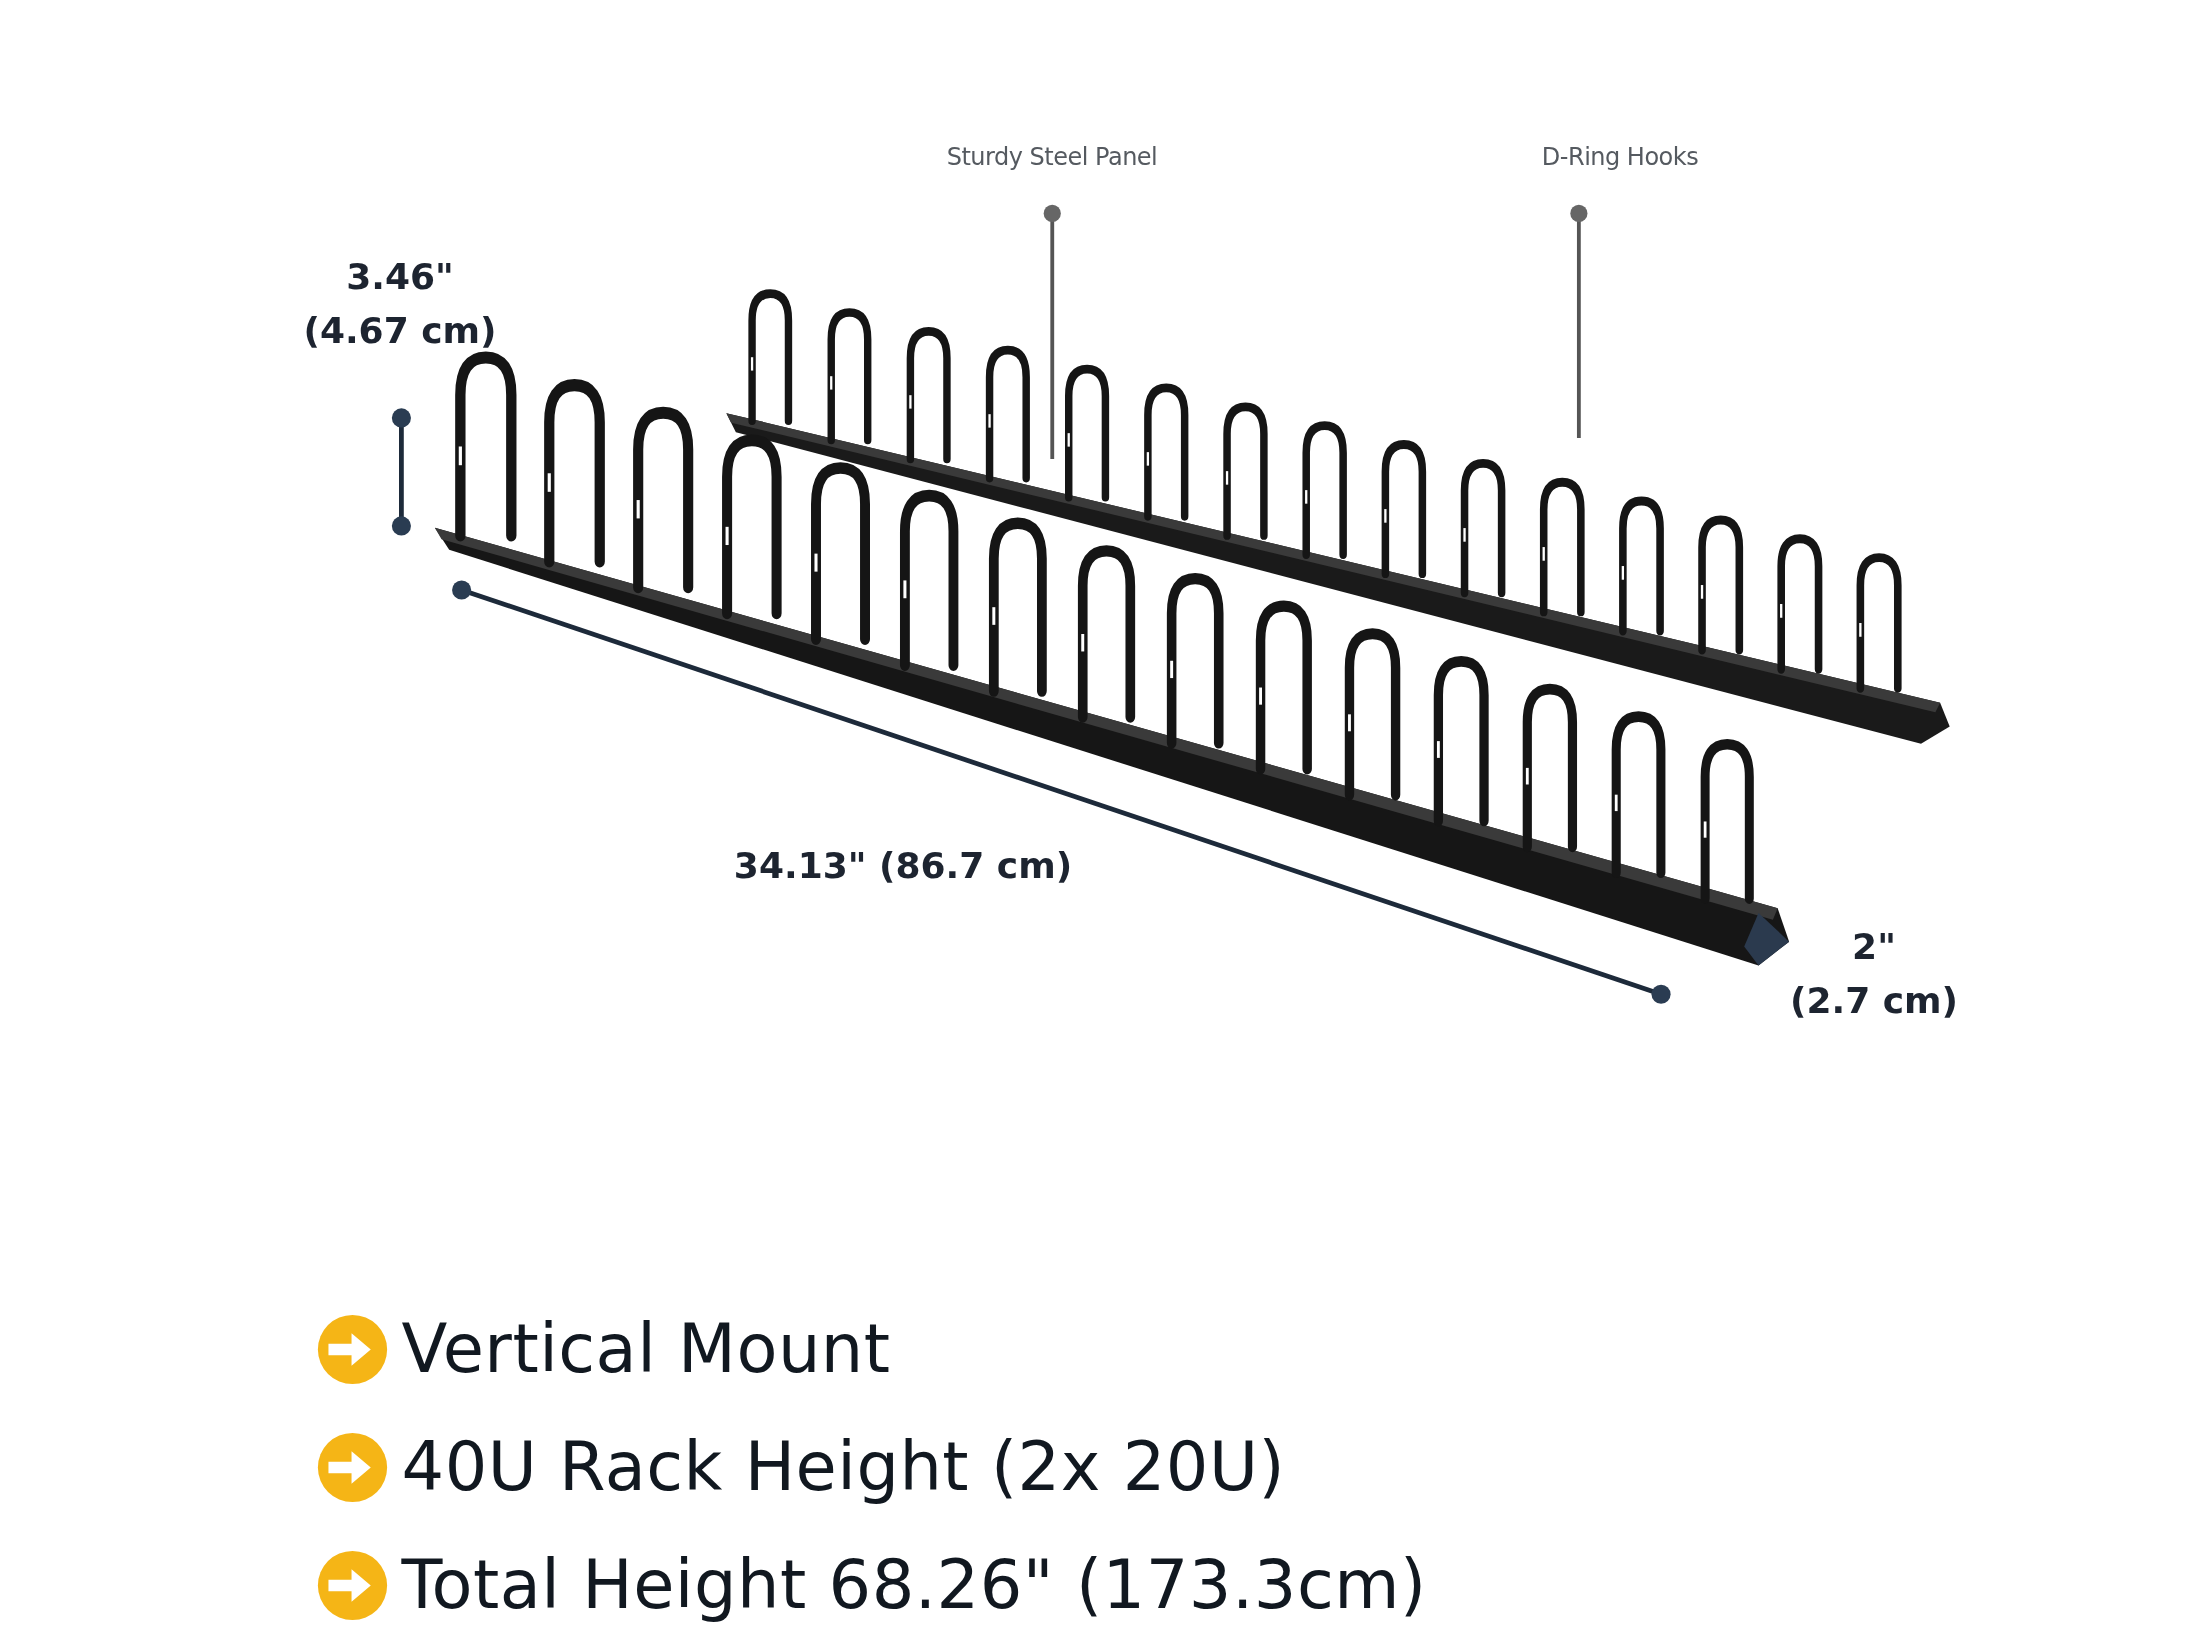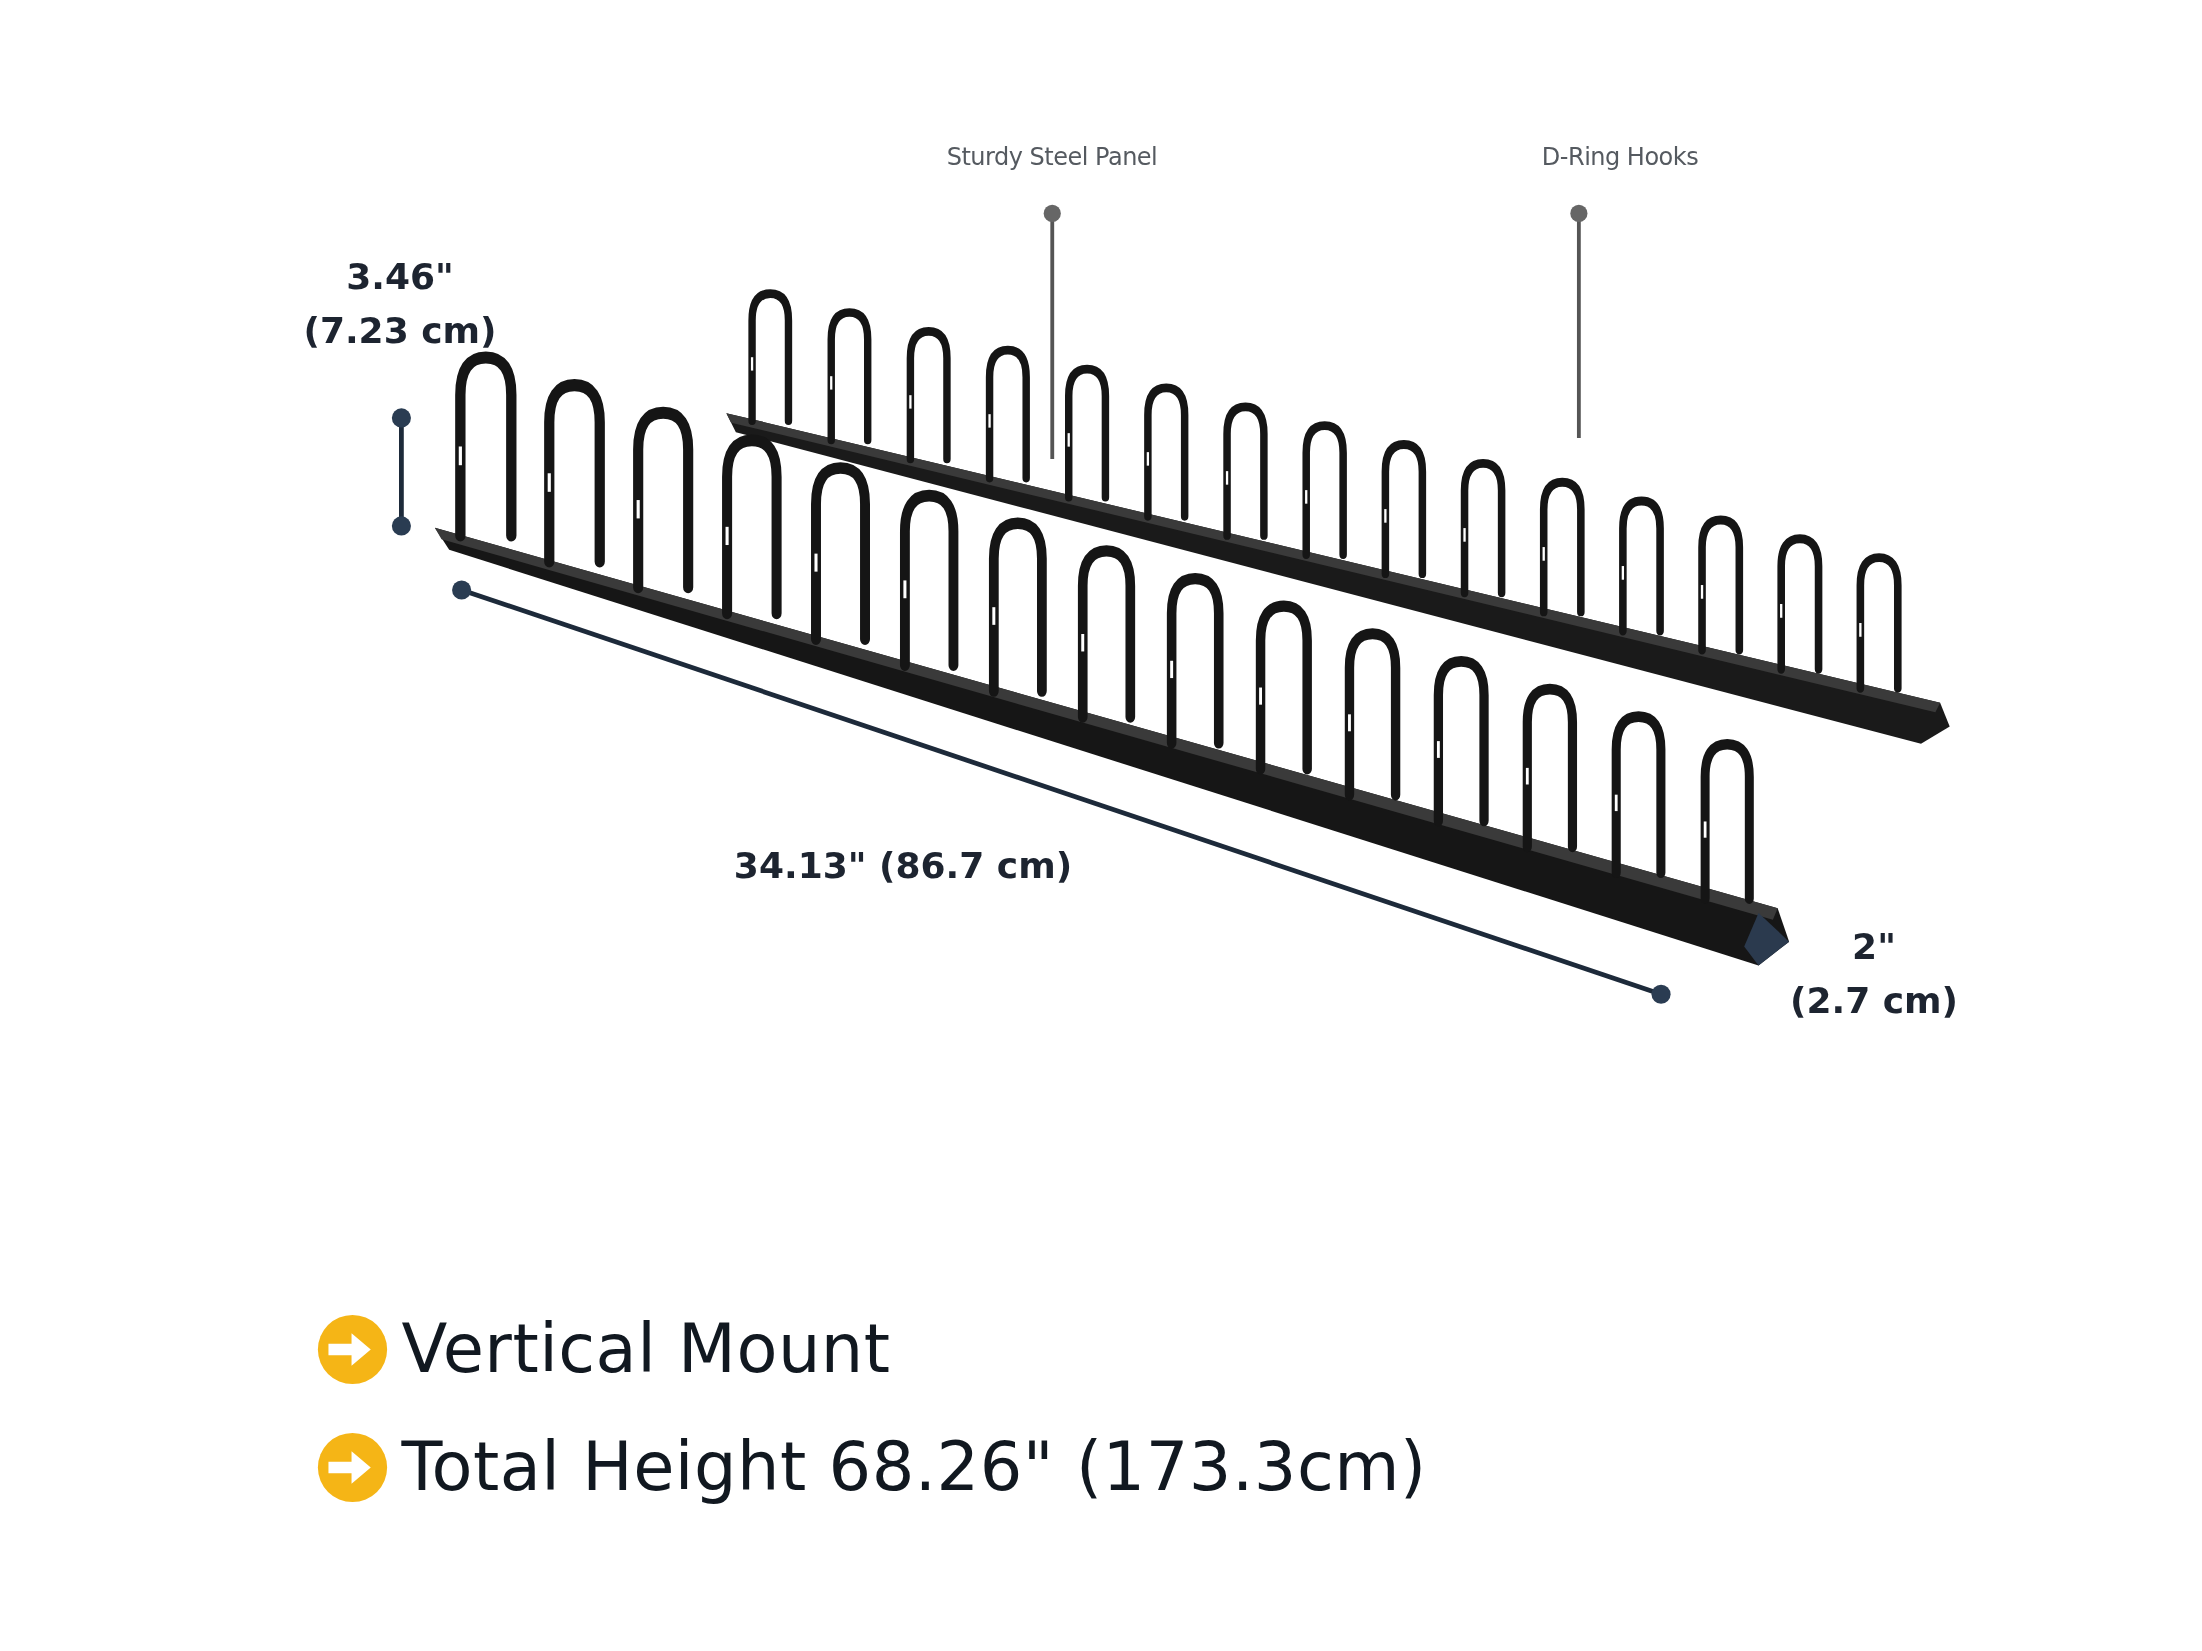--- a/index.html
+++ b/index.html
@@ -90,37 +90,44 @@
     <circle cx="483" cy="617" r="10" fill="#2a3c52"></circle>
     <circle cx="1738" cy="1040" r="10" fill="#2a3c52"></circle>
   </g>
 </svg>
 
 <div class="abs callout-label" style="left:1052px; top:143px;">Sturdy Steel Panel</div>
 <div class="abs callout-label" style="left:1620px; top:143px;">D-Ring Hooks</div>
 
 <div class="abs dim-label" style="left:400px; top:250px;">
   <div>3.46"</div>
-  <div>(7.23 cm)</div>
+  <div>(4.67 cm)</div>
 </div>
 <div class="abs dim-label" style="left:903px; top:839px;">34.13" (86.7 cm)</div>
 <div class="abs dim-label" style="left:1874px; top:920px;">
   <div>2"</div>
   <div>(2.7 cm)</div>
 </div>
 
 <div class="features">
   <div class="feature">
     <svg class="bullet" viewBox="0 0 78 78">
       <circle cx="39" cy="39" r="36" fill="#f5b516"></circle>
       <path d="M14 33 H38 V22 L58 39 L38 56 V45 H14 Z" fill="#ffffff"></path>
     </svg>
     <span class="text">Vertical Mount</span>
   </div>
   <div class="feature">
     <svg class="bullet" viewBox="0 0 78 78">
       <circle cx="39" cy="39" r="36" fill="#f5b516"></circle>
       <path d="M14 33 H38 V22 L58 39 L38 56 V45 H14 Z" fill="#ffffff"></path>
     </svg>
+    <span class="text">40U Rack Height (2x 20U)</span>
+  </div>
+  <div class="feature">
+    <svg class="bullet" viewBox="0 0 78 78">
+      <circle cx="39" cy="39" r="36" fill="#f5b516"></circle>
+      <path d="M14 33 H38 V22 L58 39 L38 56 V45 H14 Z" fill="#ffffff"></path>
+    </svg>
     <span class="text">Total Height 68.26" (173.3cm)</span>
   </div>
 </div>
 
 
 </body></html>

